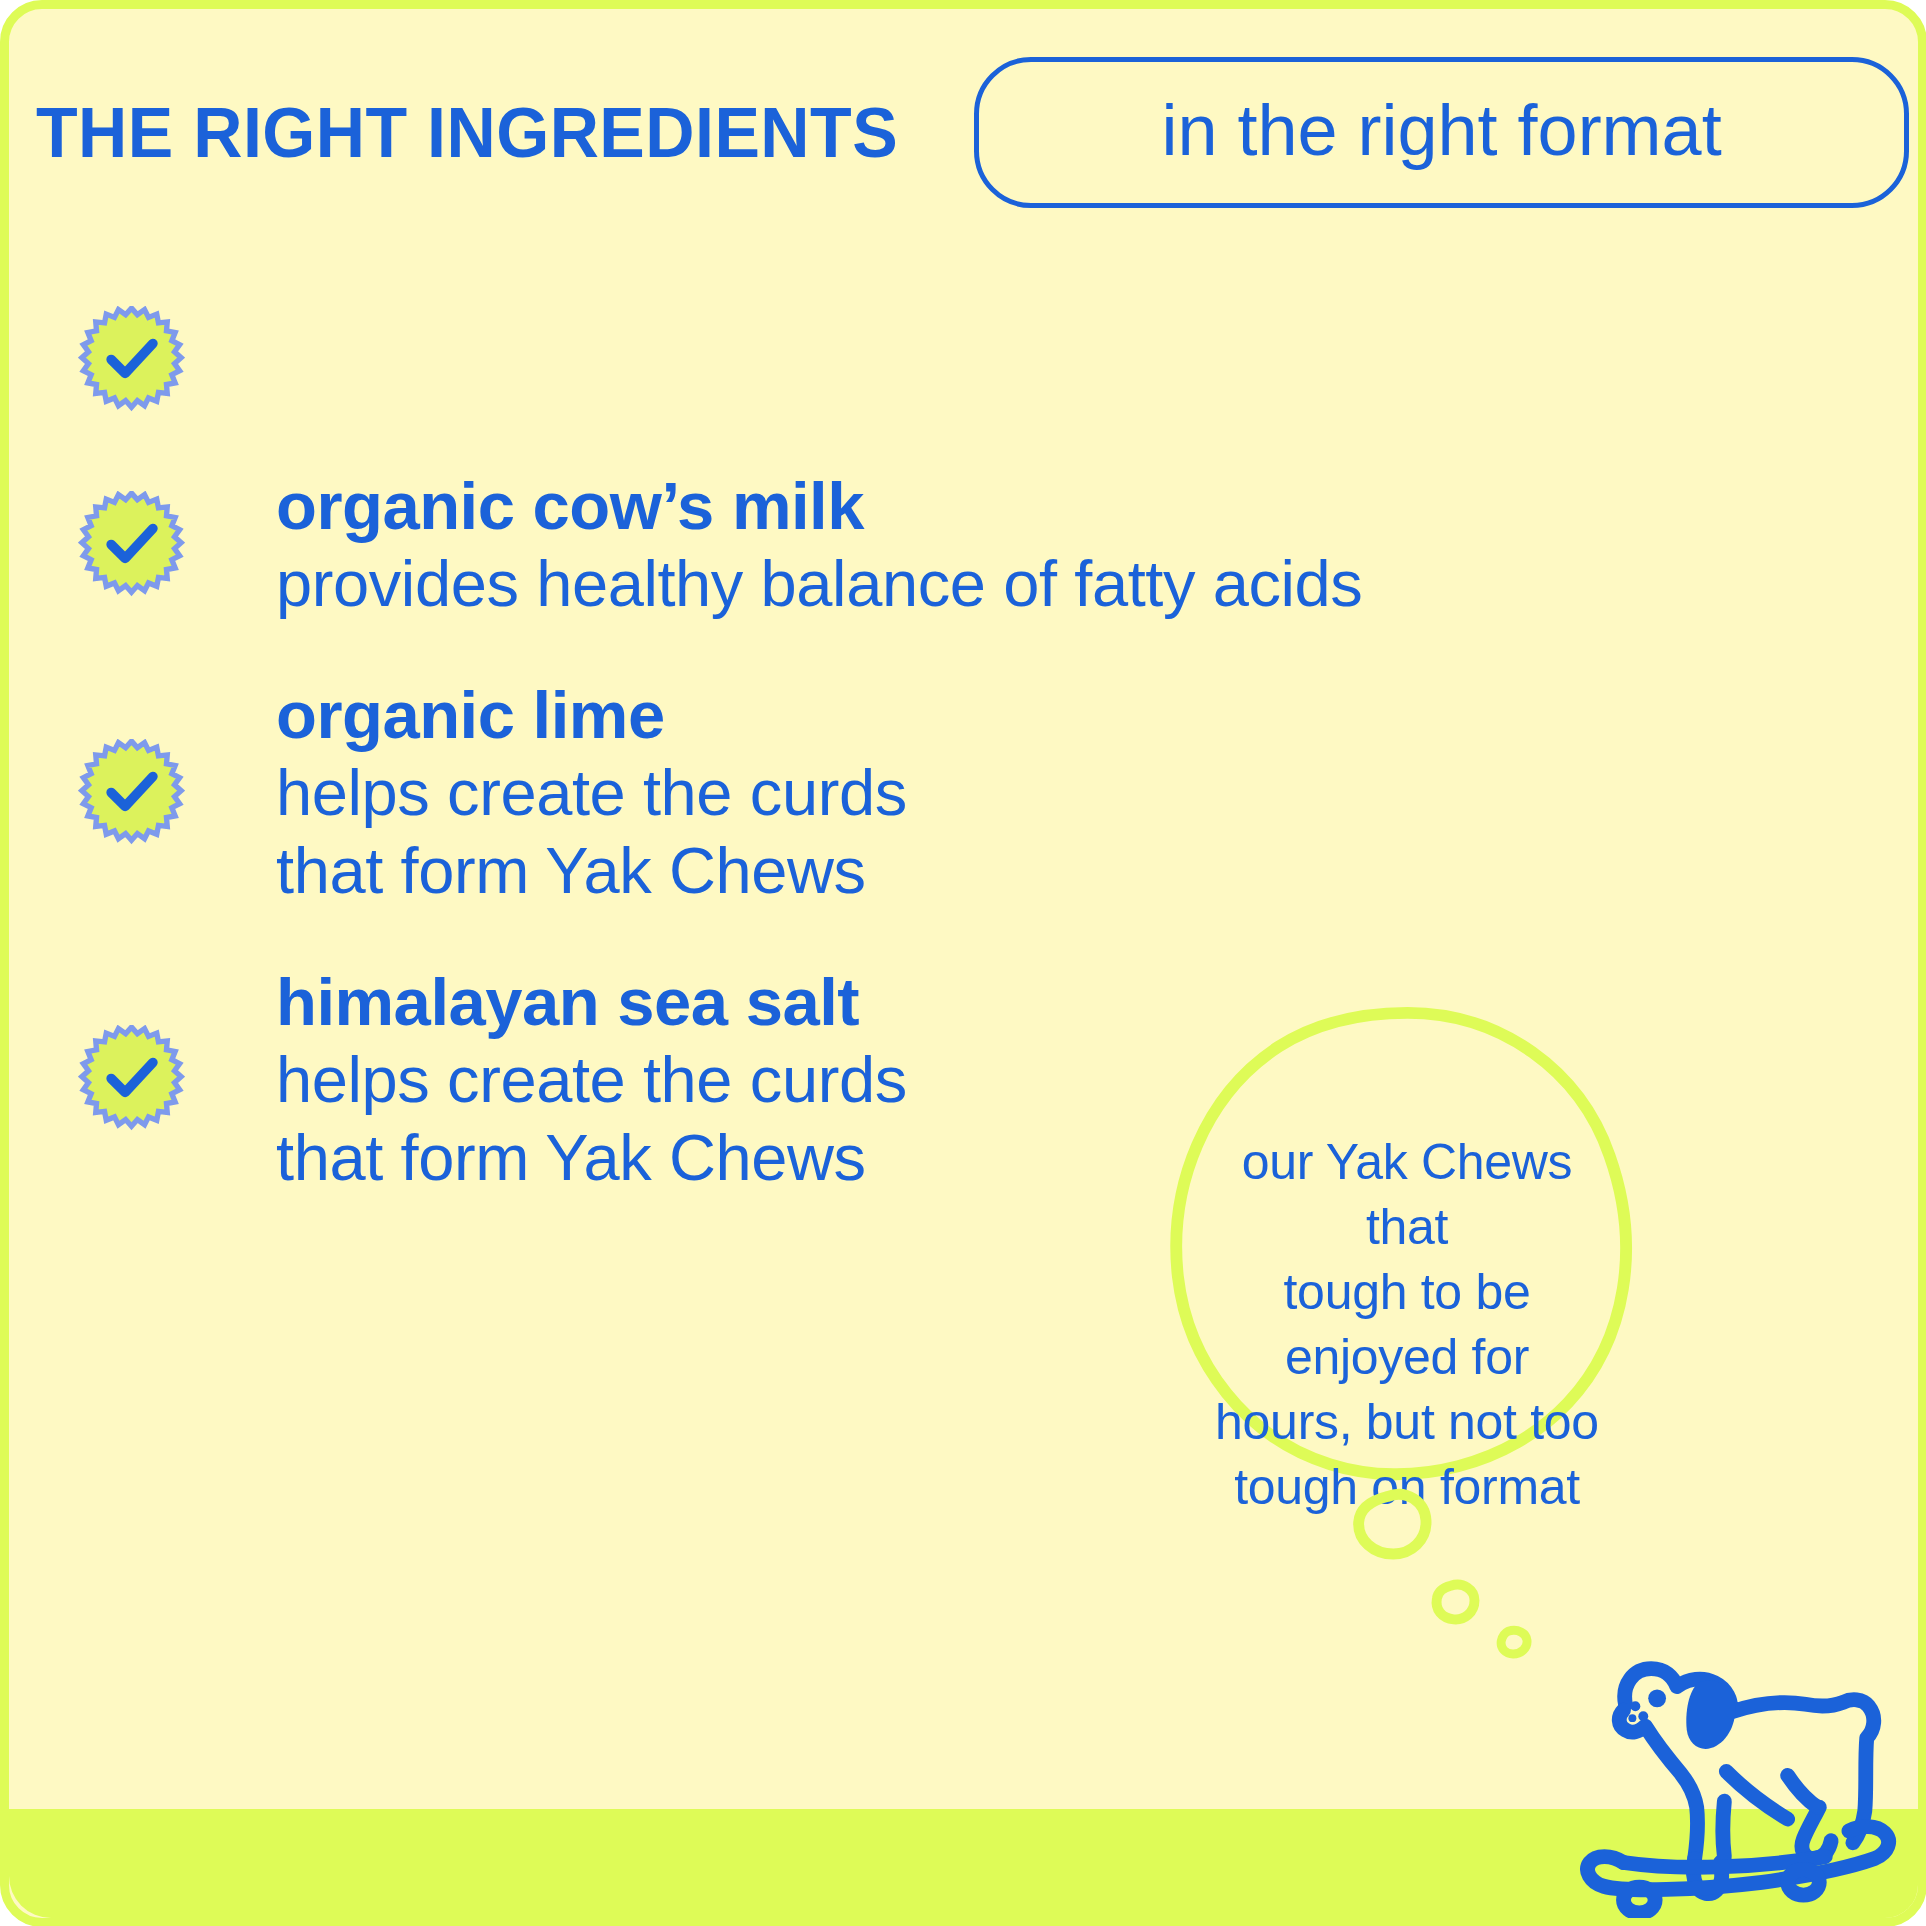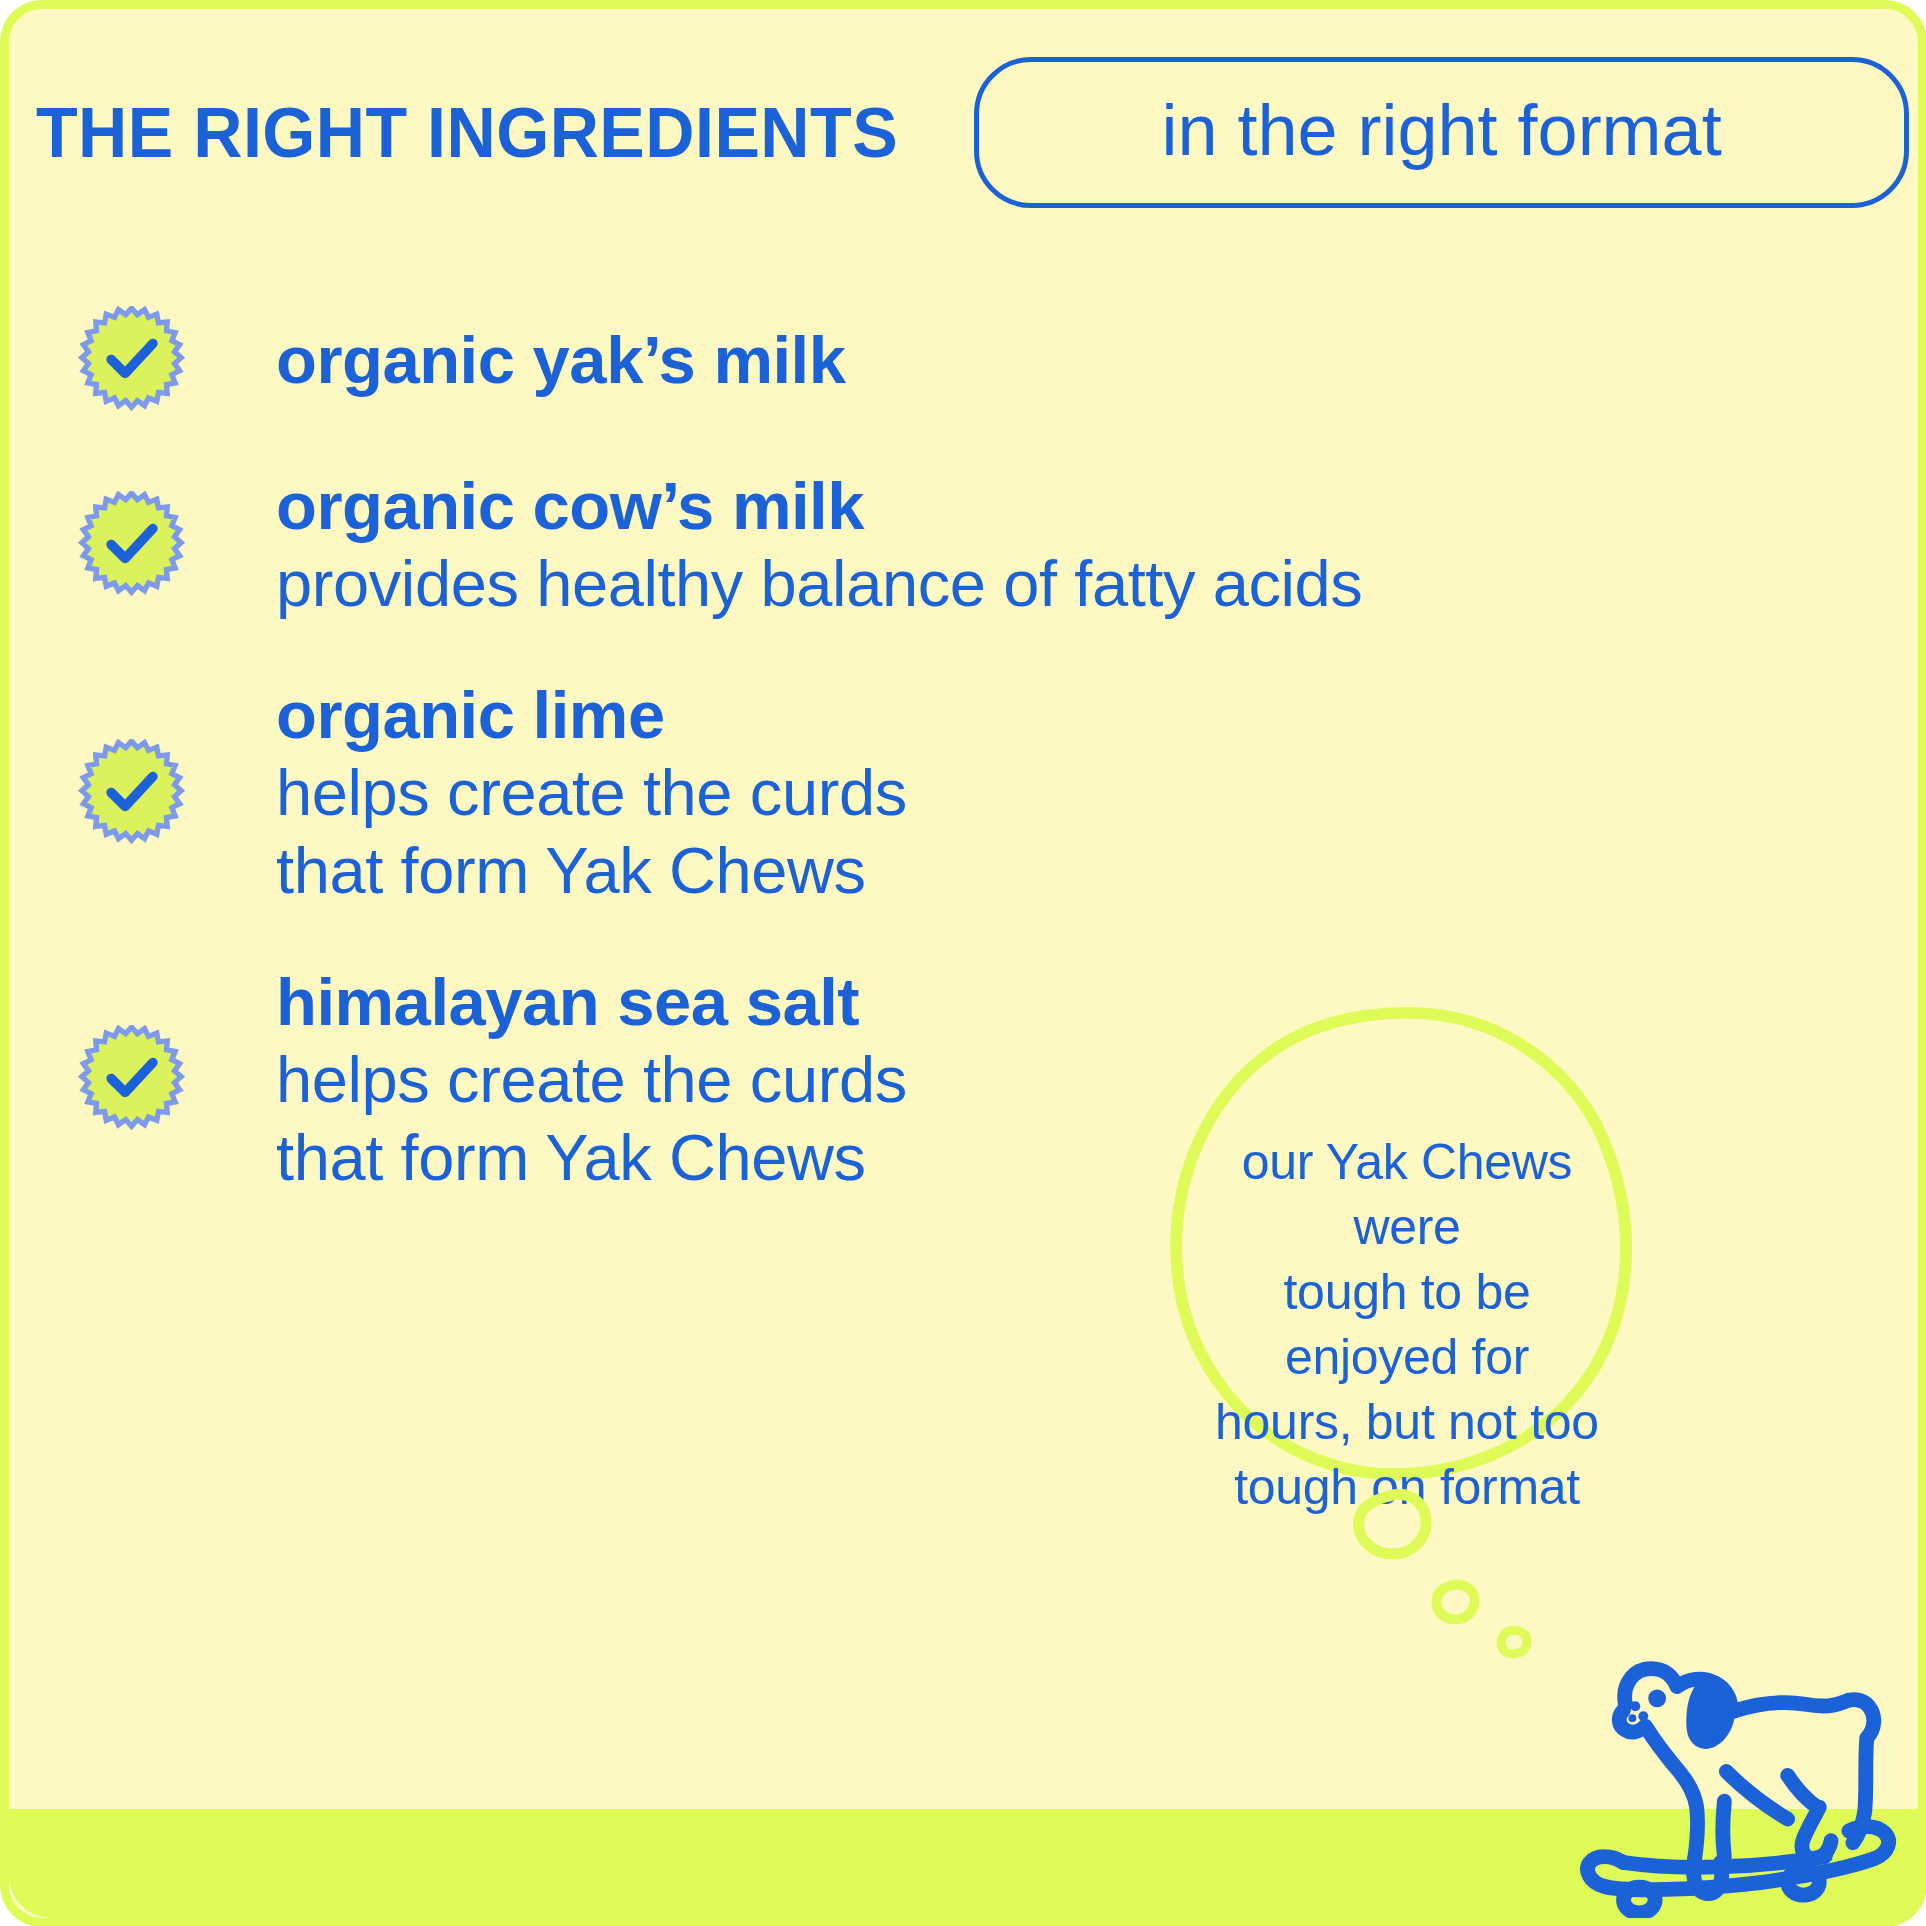--- a/index.html
+++ b/index.html
@@ -190,21 +190,20 @@
     <div class="row">
       <div class="badge-cell">
         <span class="badge">
           <svg viewBox="0 0 100 100" aria-hidden="true">
             <polygon points="50,2 55.5,8.2 62.2,3.4 65.9,10.7 73.6,7.6 75.2,15.8 83.4,14.9 82.7,23.2 90.8,24.7 87.7,32.4 95,36.1 90.2,42.8 96.4,48.3 90.2,53.8 95,60.5 87.7,64.2 90.8,71.9 82.7,73.4 83.4,81.7 75.2,80.8 73.6,89 65.9,85.9 62.2,93.2 55.5,88.4 50,94.6 44.5,88.4 37.8,93.2 34.1,85.9 26.4,89 24.8,80.8 16.6,81.7 17.3,73.4 9.2,71.9 12.3,64.2 5,60.5 9.8,53.8 3.6,48.3 9.8,42.8 5,36.1 12.3,32.4 9.2,24.7 17.3,23.2 16.6,14.9 24.8,15.8 26.4,7.6 34.1,10.7 37.8,3.4 44.5,8.2" fill="#DCF25C" stroke="#7E9AEC" stroke-width="5"></polygon>
             <polyline points="31,50 44,63 70,35" fill="none" stroke="#1B62D9" stroke-width="9" stroke-linecap="round" stroke-linejoin="round"></polyline>
           </svg>
         </span>
       </div>
       <div class="row-text">
-        <div class="ing-name">organic yak’s milk</div>
       </div>
     </div>
 
     <div class="row">
       <div class="badge-cell">
         <span class="badge">
           <svg viewBox="0 0 100 100" aria-hidden="true">
             <polygon points="50,2 55.5,8.2 62.2,3.4 65.9,10.7 73.6,7.6 75.2,15.8 83.4,14.9 82.7,23.2 90.8,24.7 87.7,32.4 95,36.1 90.2,42.8 96.4,48.3 90.2,53.8 95,60.5 87.7,64.2 90.8,71.9 82.7,73.4 83.4,81.7 75.2,80.8 73.6,89 65.9,85.9 62.2,93.2 55.5,88.4 50,94.6 44.5,88.4 37.8,93.2 34.1,85.9 26.4,89 24.8,80.8 16.6,81.7 17.3,73.4 9.2,71.9 12.3,64.2 5,60.5 9.8,53.8 3.6,48.3 9.8,42.8 5,36.1 12.3,32.4 9.2,24.7 17.3,23.2 16.6,14.9 24.8,15.8 26.4,7.6 34.1,10.7 37.8,3.4 44.5,8.2" fill="#DCF25C" stroke="#7E9AEC" stroke-width="5"></polygon>
             <polyline points="31,50 44,63 70,35" fill="none" stroke="#1B62D9" stroke-width="9" stroke-linecap="round" stroke-linejoin="round"></polyline>
           </svg>
@@ -254,21 +253,21 @@
     <svg viewBox="0 0 520 500" aria-hidden="true">
       <path d="M 258 14
                C 352 14 432 72 462 158
                C 494 248 480 344 420 408
                C 362 470 262 496 180 470
                C 96 444 36 368 26 280
                C 16 188 54 96 128 48
                C 166 24 212 14 258 14 Z" fill="none" stroke="#DEFB57" stroke-width="12" stroke-linejoin="round"></path>
     </svg>
     <div id="bubble-text">
-      <span class="bl">our Yak Chews were</span>
+      <span class="bl">our Yak Chews that</span>
       <span class="bl">tough to be enjoyed for</span>
       <span class="bl">hours, but not too</span>
       <span class="bl">tough on format</span>
     </div>
   </div>
 
   <div id="trail">
     <svg viewBox="0 0 300 220" aria-hidden="true">
       <path d="M 62 52 C 82 44 100 58 101 76 C 102 96 86 110 68 110
                C 48 110 32 96 33 78 C 34 64 46 56 62 52 Z" fill="none" stroke="#DEFB57" stroke-width="11" stroke-linejoin="round"></path>

